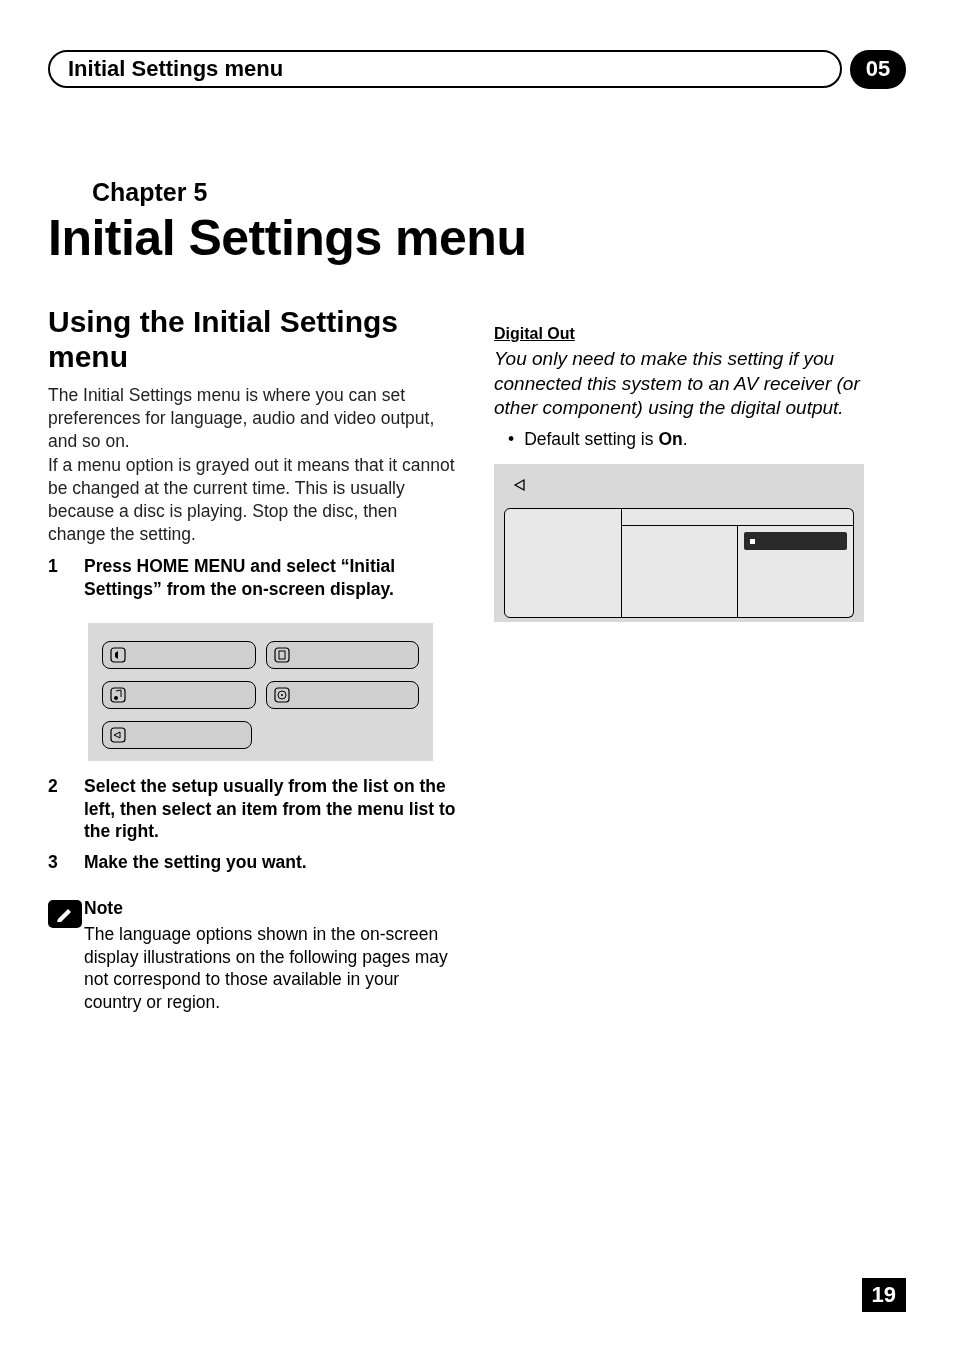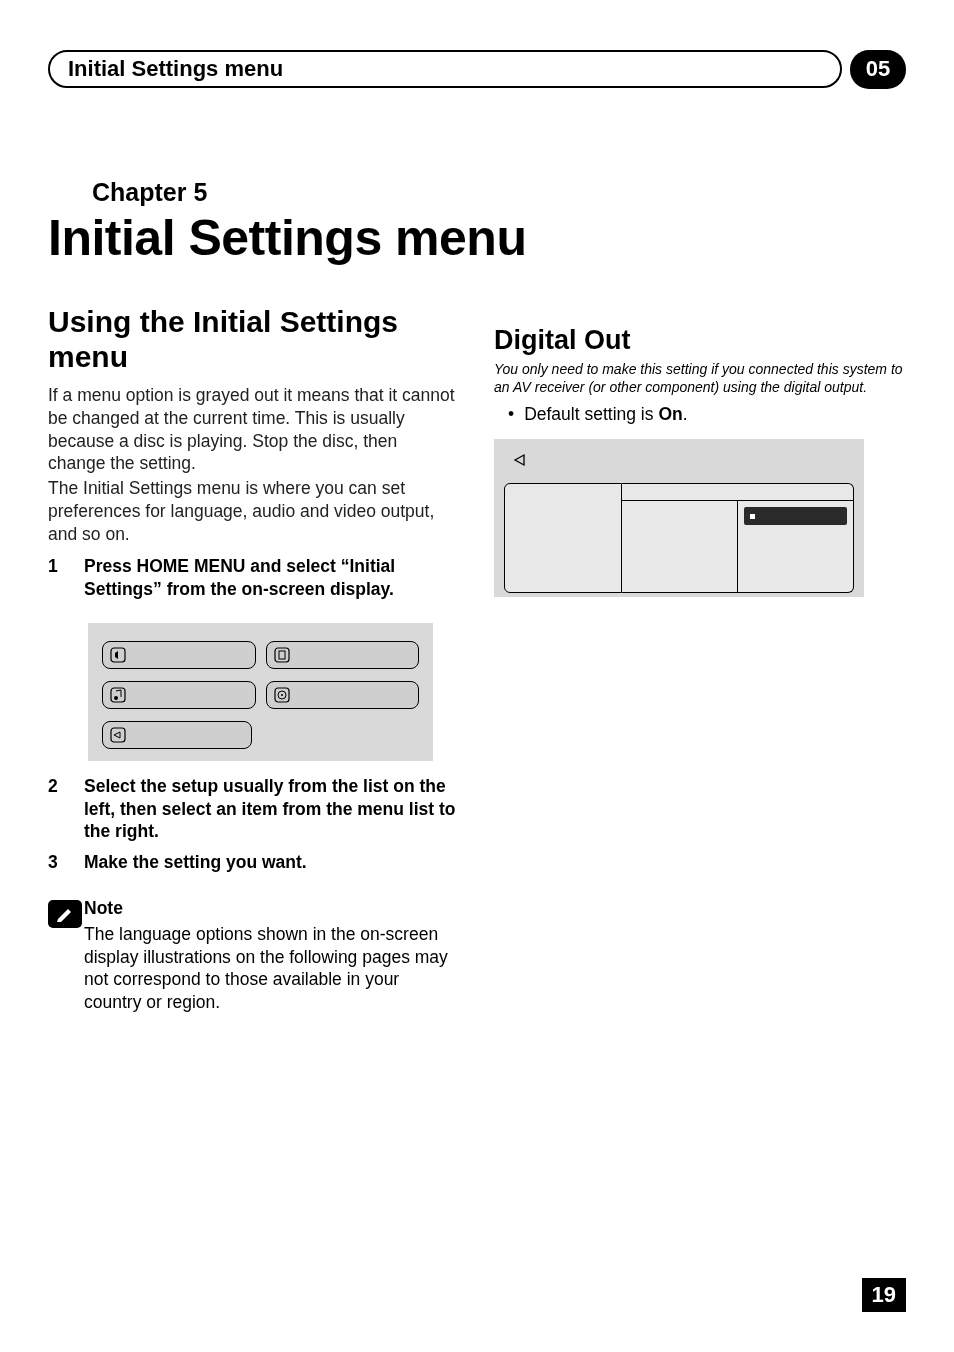--- a/index.html
+++ b/index.html
@@ -116,22 +116,22 @@
     .note-icon {
       width: 34px; height: 28px;
       background: #000; border-radius: 5px;
       display: flex; align-items: center; justify-content: center;
       flex-shrink: 0;
       margin-top: 2px;
     }
     .note-content { flex: 1; }
     .note-label { font-weight: bold; font-size: 17.5px; margin-bottom: 4px; }
     .note-text { font-size: 17.5px; line-height: 1.3; }
-    .sub-h { font-weight: 900; font-size: 27px; margin-top: 20px; margin-bottom: 4px; }
-    .italic { font-style: italic; font-size: 14px; line-height: 1.3; }
+    .sub-h { font-weight: 900; font-size: 16px; margin-top: 20px; margin-bottom: 4px; text-decoration: underline; }
+    .italic { font-style: italic; font-size: 19px; line-height: 1.3; }
     .bullet-row { display: flex; gap: 10px; margin-top: 8px; font-size: 17.5px; padding-left: 14px;}
     .bullet-dot { }
     .illustration2 {
       background: #d9d9d9;
       margin: 14px 0 14px 0;
       width: 370px;
       height: 158px;
       padding: 12px 10px 10px 10px;
       position: relative;
     }
@@ -192,22 +192,22 @@
 </div>
 
 <div class="content">
   <div class="chapter-label">Chapter 5</div>
   <div class="chapter-title">Initial Settings menu</div>
 
   <div class="columns">
 
     <div class="col">
       <div class="section-h1">Using the Initial Set­tings menu</div>
+      <div class="body-text">The Initial Settings menu is where you can set preferences for language, audio and video output, and so on.</div>
       <div class="body-text">If a menu option is grayed out it means that it cannot be changed at the current time. This is usually because a disc is playing. Stop the disc, then change the setting.</div>
-      <div class="body-text">The Initial Settings menu is where you can set preferences for language, audio and video output, and so on.</div>
 
       <div class="step-list">
         <div class="step">
           <div class="step-num">1</div>
           <div class="step-text">Press HOME MENU and select “Initial Settings” from the on-screen display.</div>
         </div>
       </div>
 
       <div class="illustration1">
         <div class="illrow">

